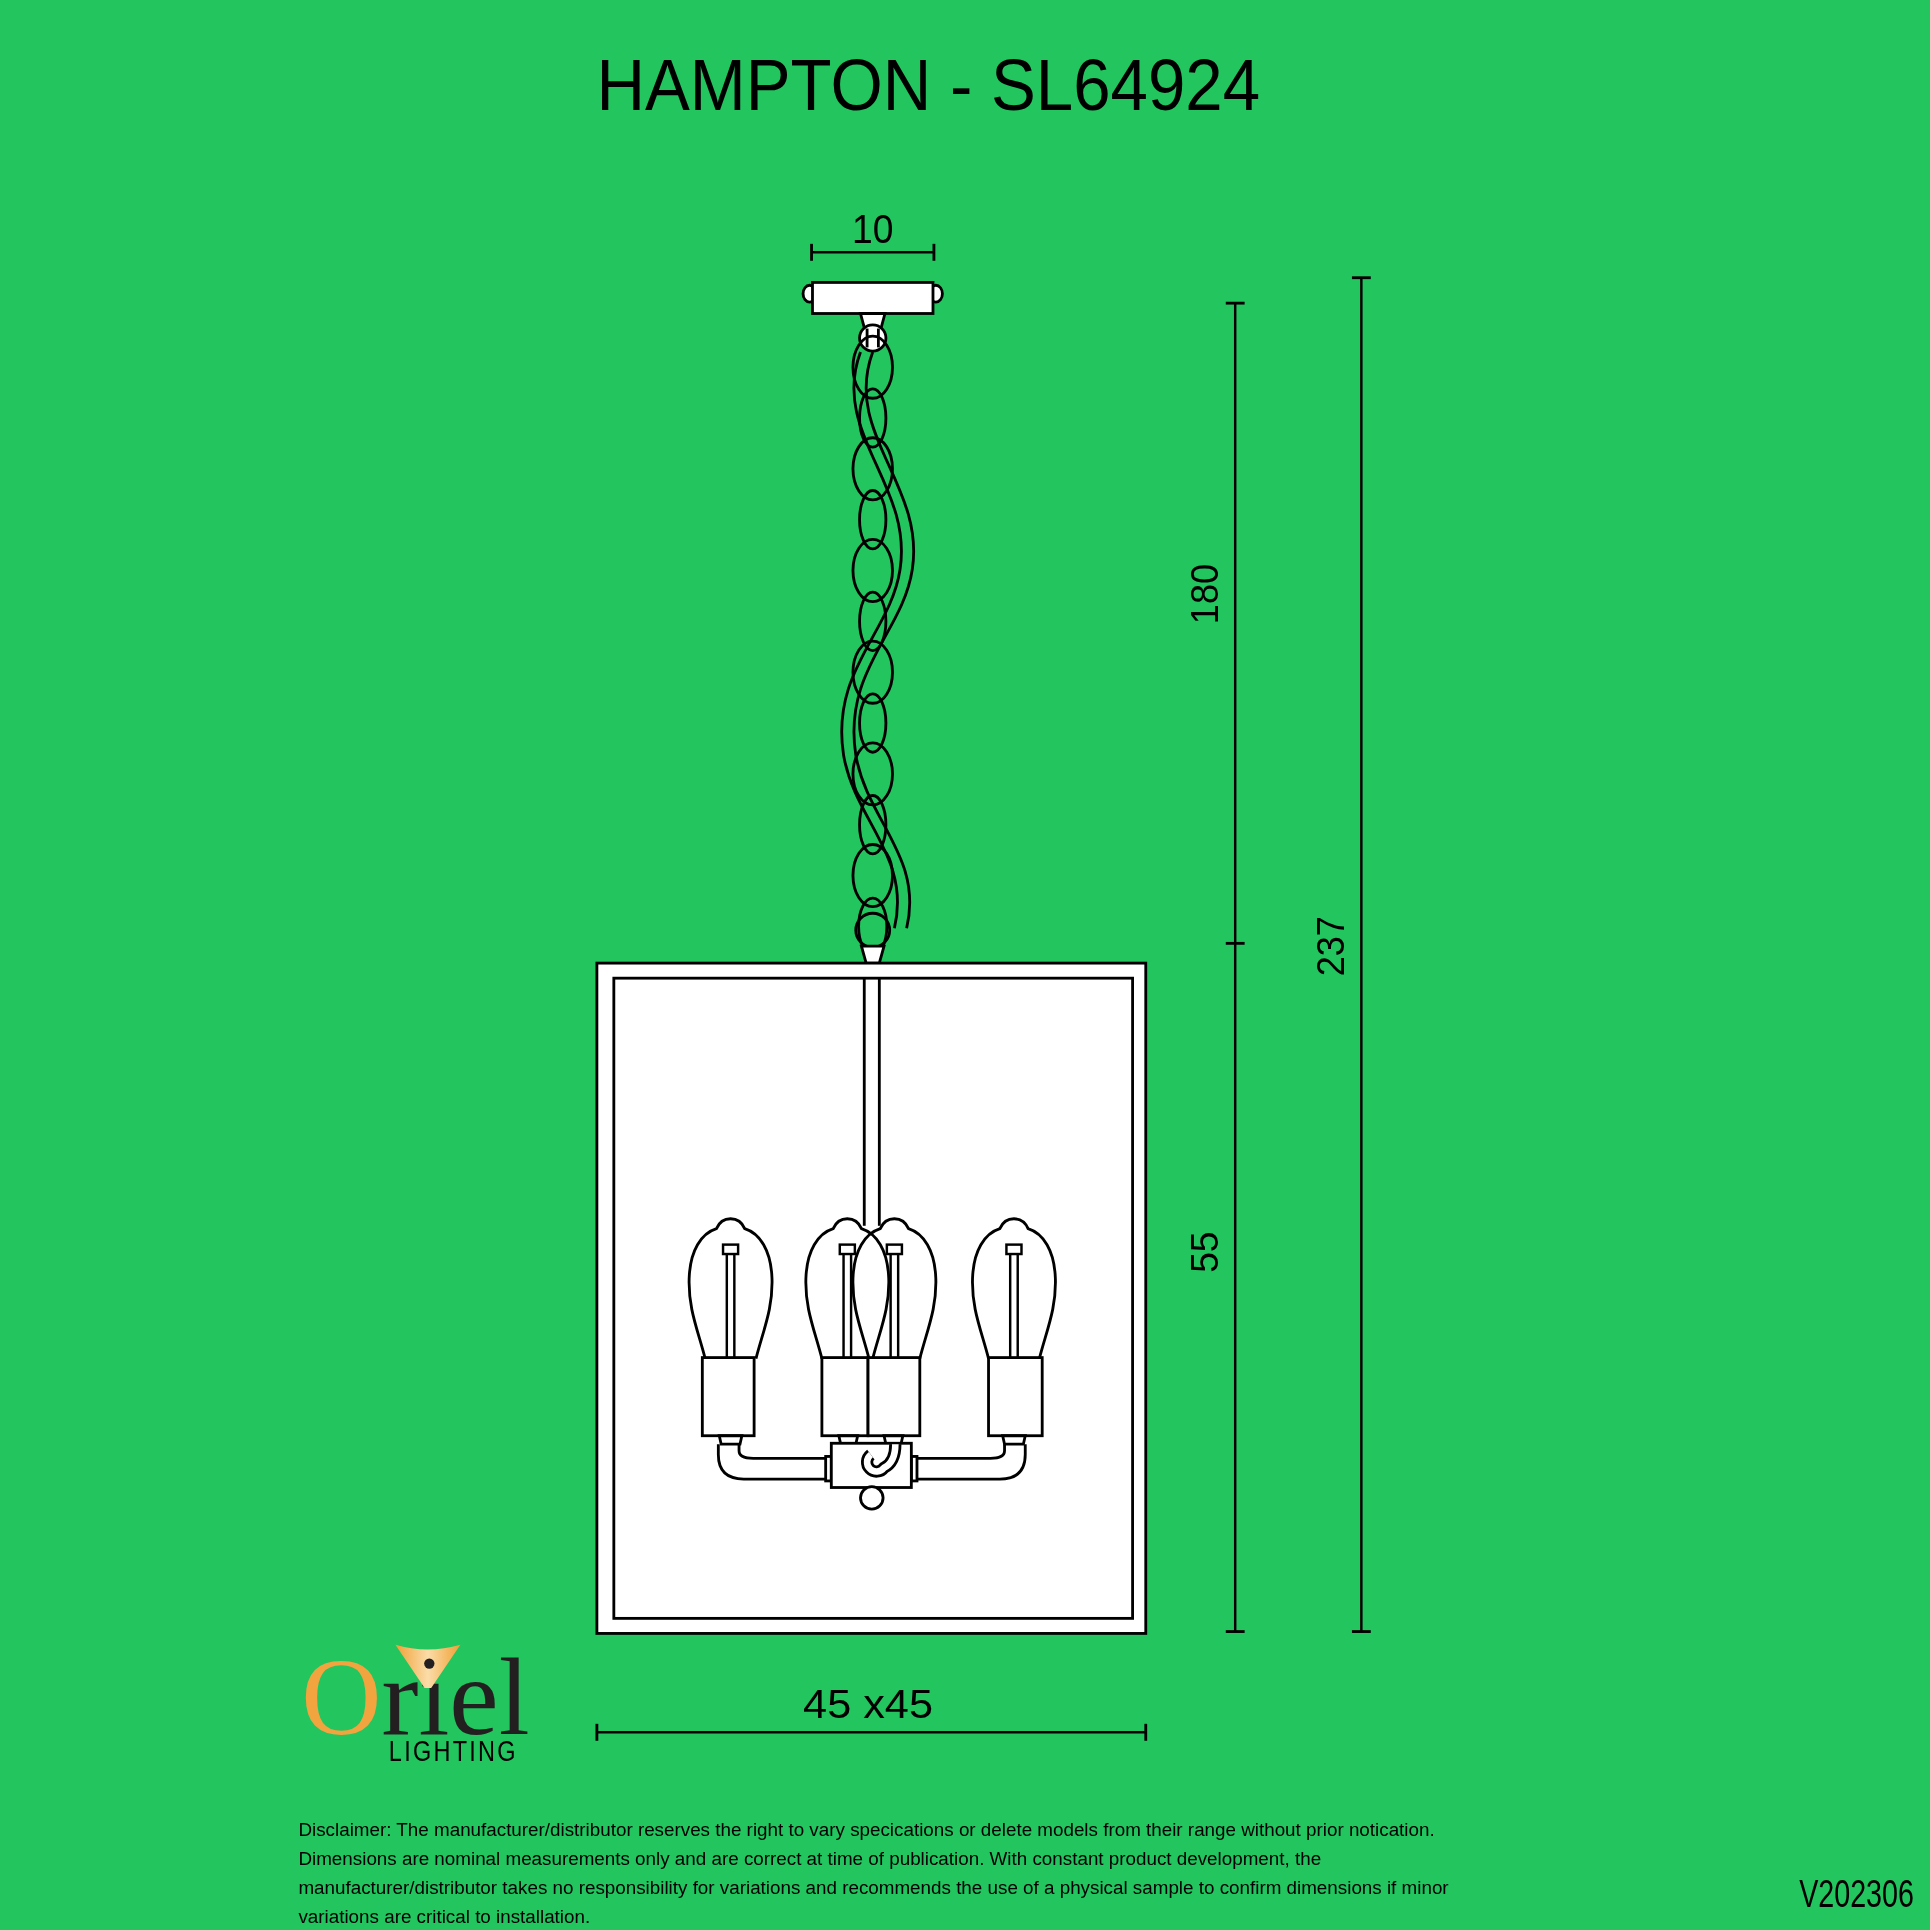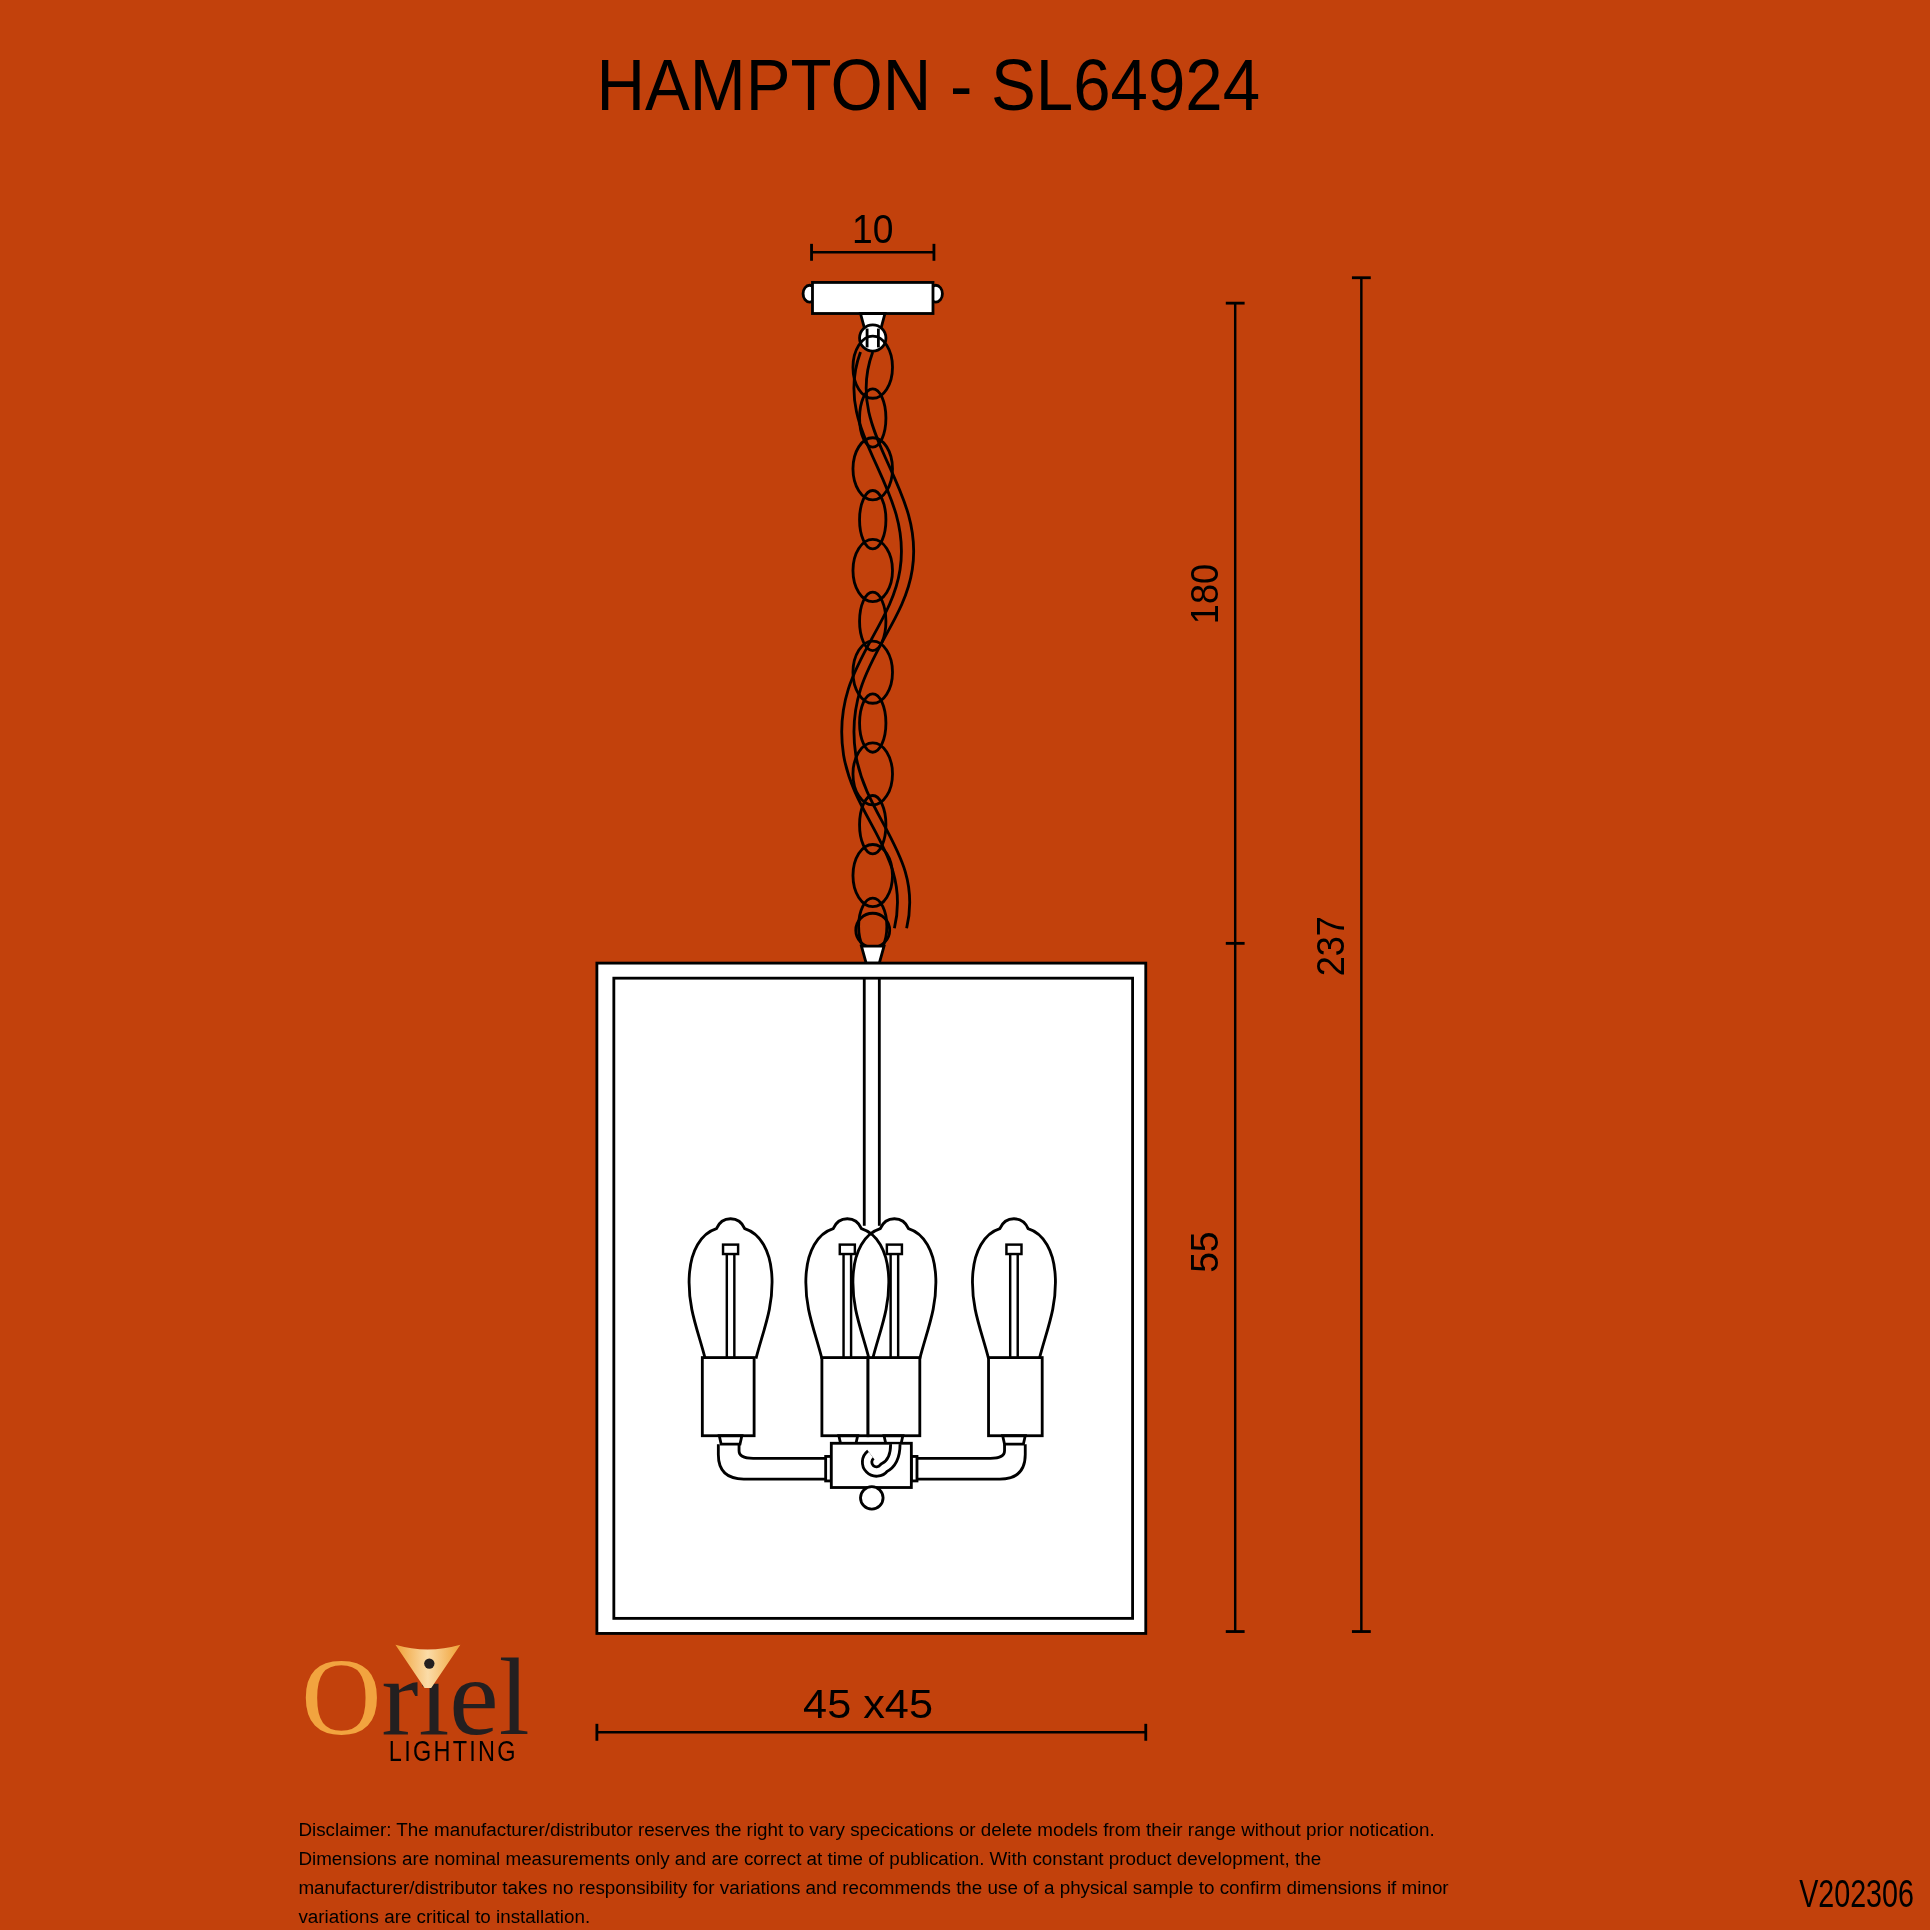--- a/index.html
+++ b/index.html
@@ -1,16 +1,16 @@
 <!DOCTYPE html>
 <html style="font-size:15px"><head>
 <meta charset="utf-8">
 <style>
   html,body{margin:0;padding:0;background:#ffffff;}
-  .page{position:relative;width:1930px;height:1930px;background:#c2410c;overflow:hidden;}
+  .page{position:relative;width:1930px;height:1930px;background:#22c55e;overflow:hidden;}
   svg{position:absolute;left:0;top:0;}
   svg text{font-family:"Liberation Sans", sans-serif;fill:#000000;}
   .title{font-size:76px;}
   .dim{font-size:44px;}
   .dim-small{font-size:42px;}
   .version{font-size:42px;}
   .disclaimer{font-size:20px;}
   .brand{font-family:"Liberation Serif", serif;font-size:118px;}
   .tagline{font-size:31px;letter-spacing:3px;}
   .ln{stroke:#000000;stroke-width:3;fill:none;}

